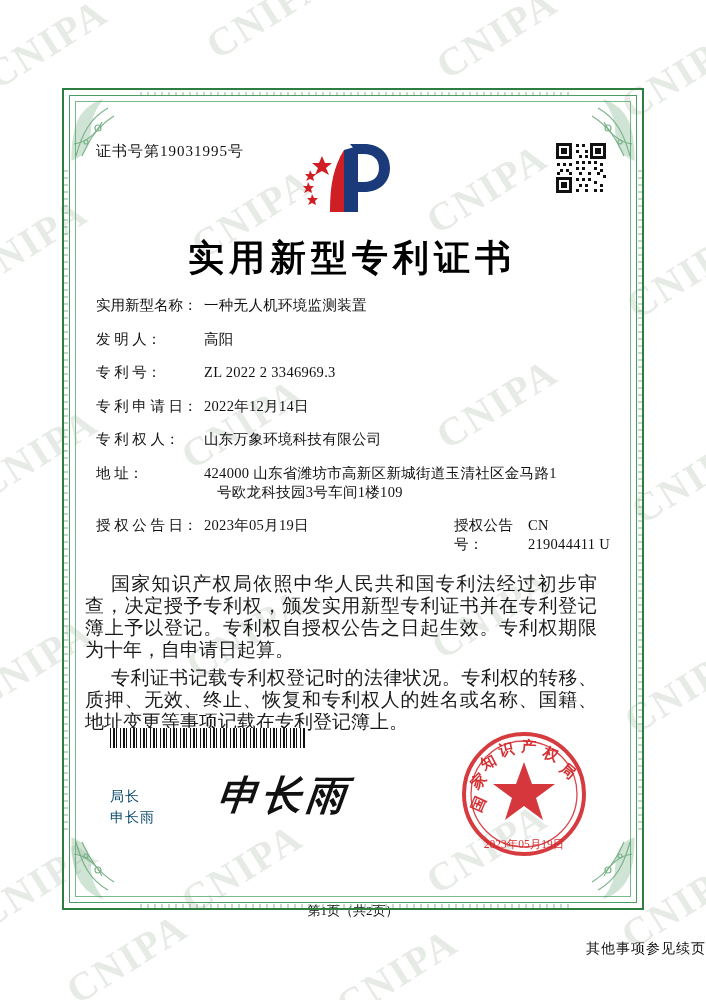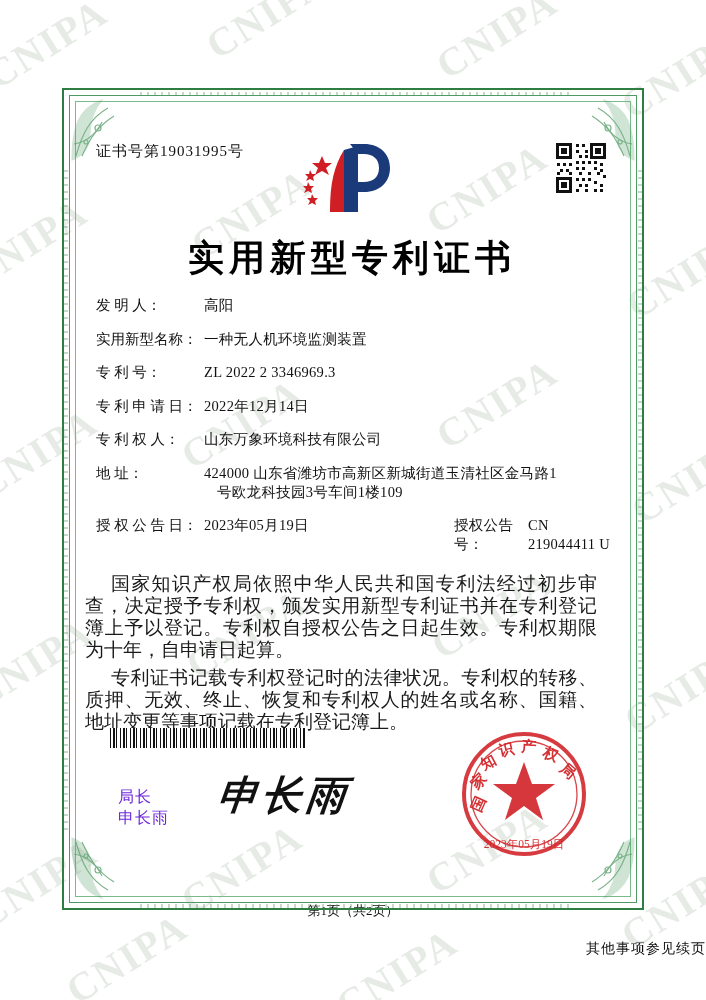--- a/index.html
+++ b/index.html
@@ -176,24 +176,24 @@
     width: 195px; height: 20px;
     background: repeating-linear-gradient(90deg,
       #111 0px, #111 1px, #fff 1px, #fff 3px,
       #111 3px, #111 5px, #fff 5px, #fff 6px,
       #111 6px, #111 7px, #fff 7px, #fff 10px);
   }
 
   
   .sig-labels {
     position: absolute;
-    left: 118px; top: 786px;
-    font-size: 16px;
+    left: 110px; top: 786px;
+    font-size: 14px;
     line-height: 21px;
-    color: #6d28d9;
+    color: #0c4a6e;
     letter-spacing: 1px;
   }
   .handwriting {
     position: absolute;
     left: 218px; top: 768px;
     font-size: 40px;
     font-family: "Liberation Serif", serif;
     font-style: italic;
     font-weight: bold;
     color: #111;
@@ -370,27 +370,27 @@
           <rect x="46" y="48" width="3" height="3"></rect>
       </g>
     </svg>
   </div>
 
   <div class="title">实用新型专利证书</div>
 
   <div class="fields">
 
     <div class="field-row">
+      <div class="field-label">实用新型名称：</div>
+      <div class="field-value">一种无人机环境监测装置</div>
+    </div>
+
+    <div class="field-row">
       <div class="field-label">发  明  人：</div>
       <div class="field-value">高阳</div>
-    </div>
-
-    <div class="field-row">
-      <div class="field-label">实用新型名称：</div>
-      <div class="field-value">一种无人机环境监测装置</div>
     </div>
 
     <div class="field-row">
       <div class="field-label">专  利  号：</div>
       <div class="field-value">ZL 2022 2 3346969.3</div>
     </div>
 
     <div class="field-row">
       <div class="field-label">专 利 申 请 日：</div>
       <div class="field-value">2022年12月14日</div>

